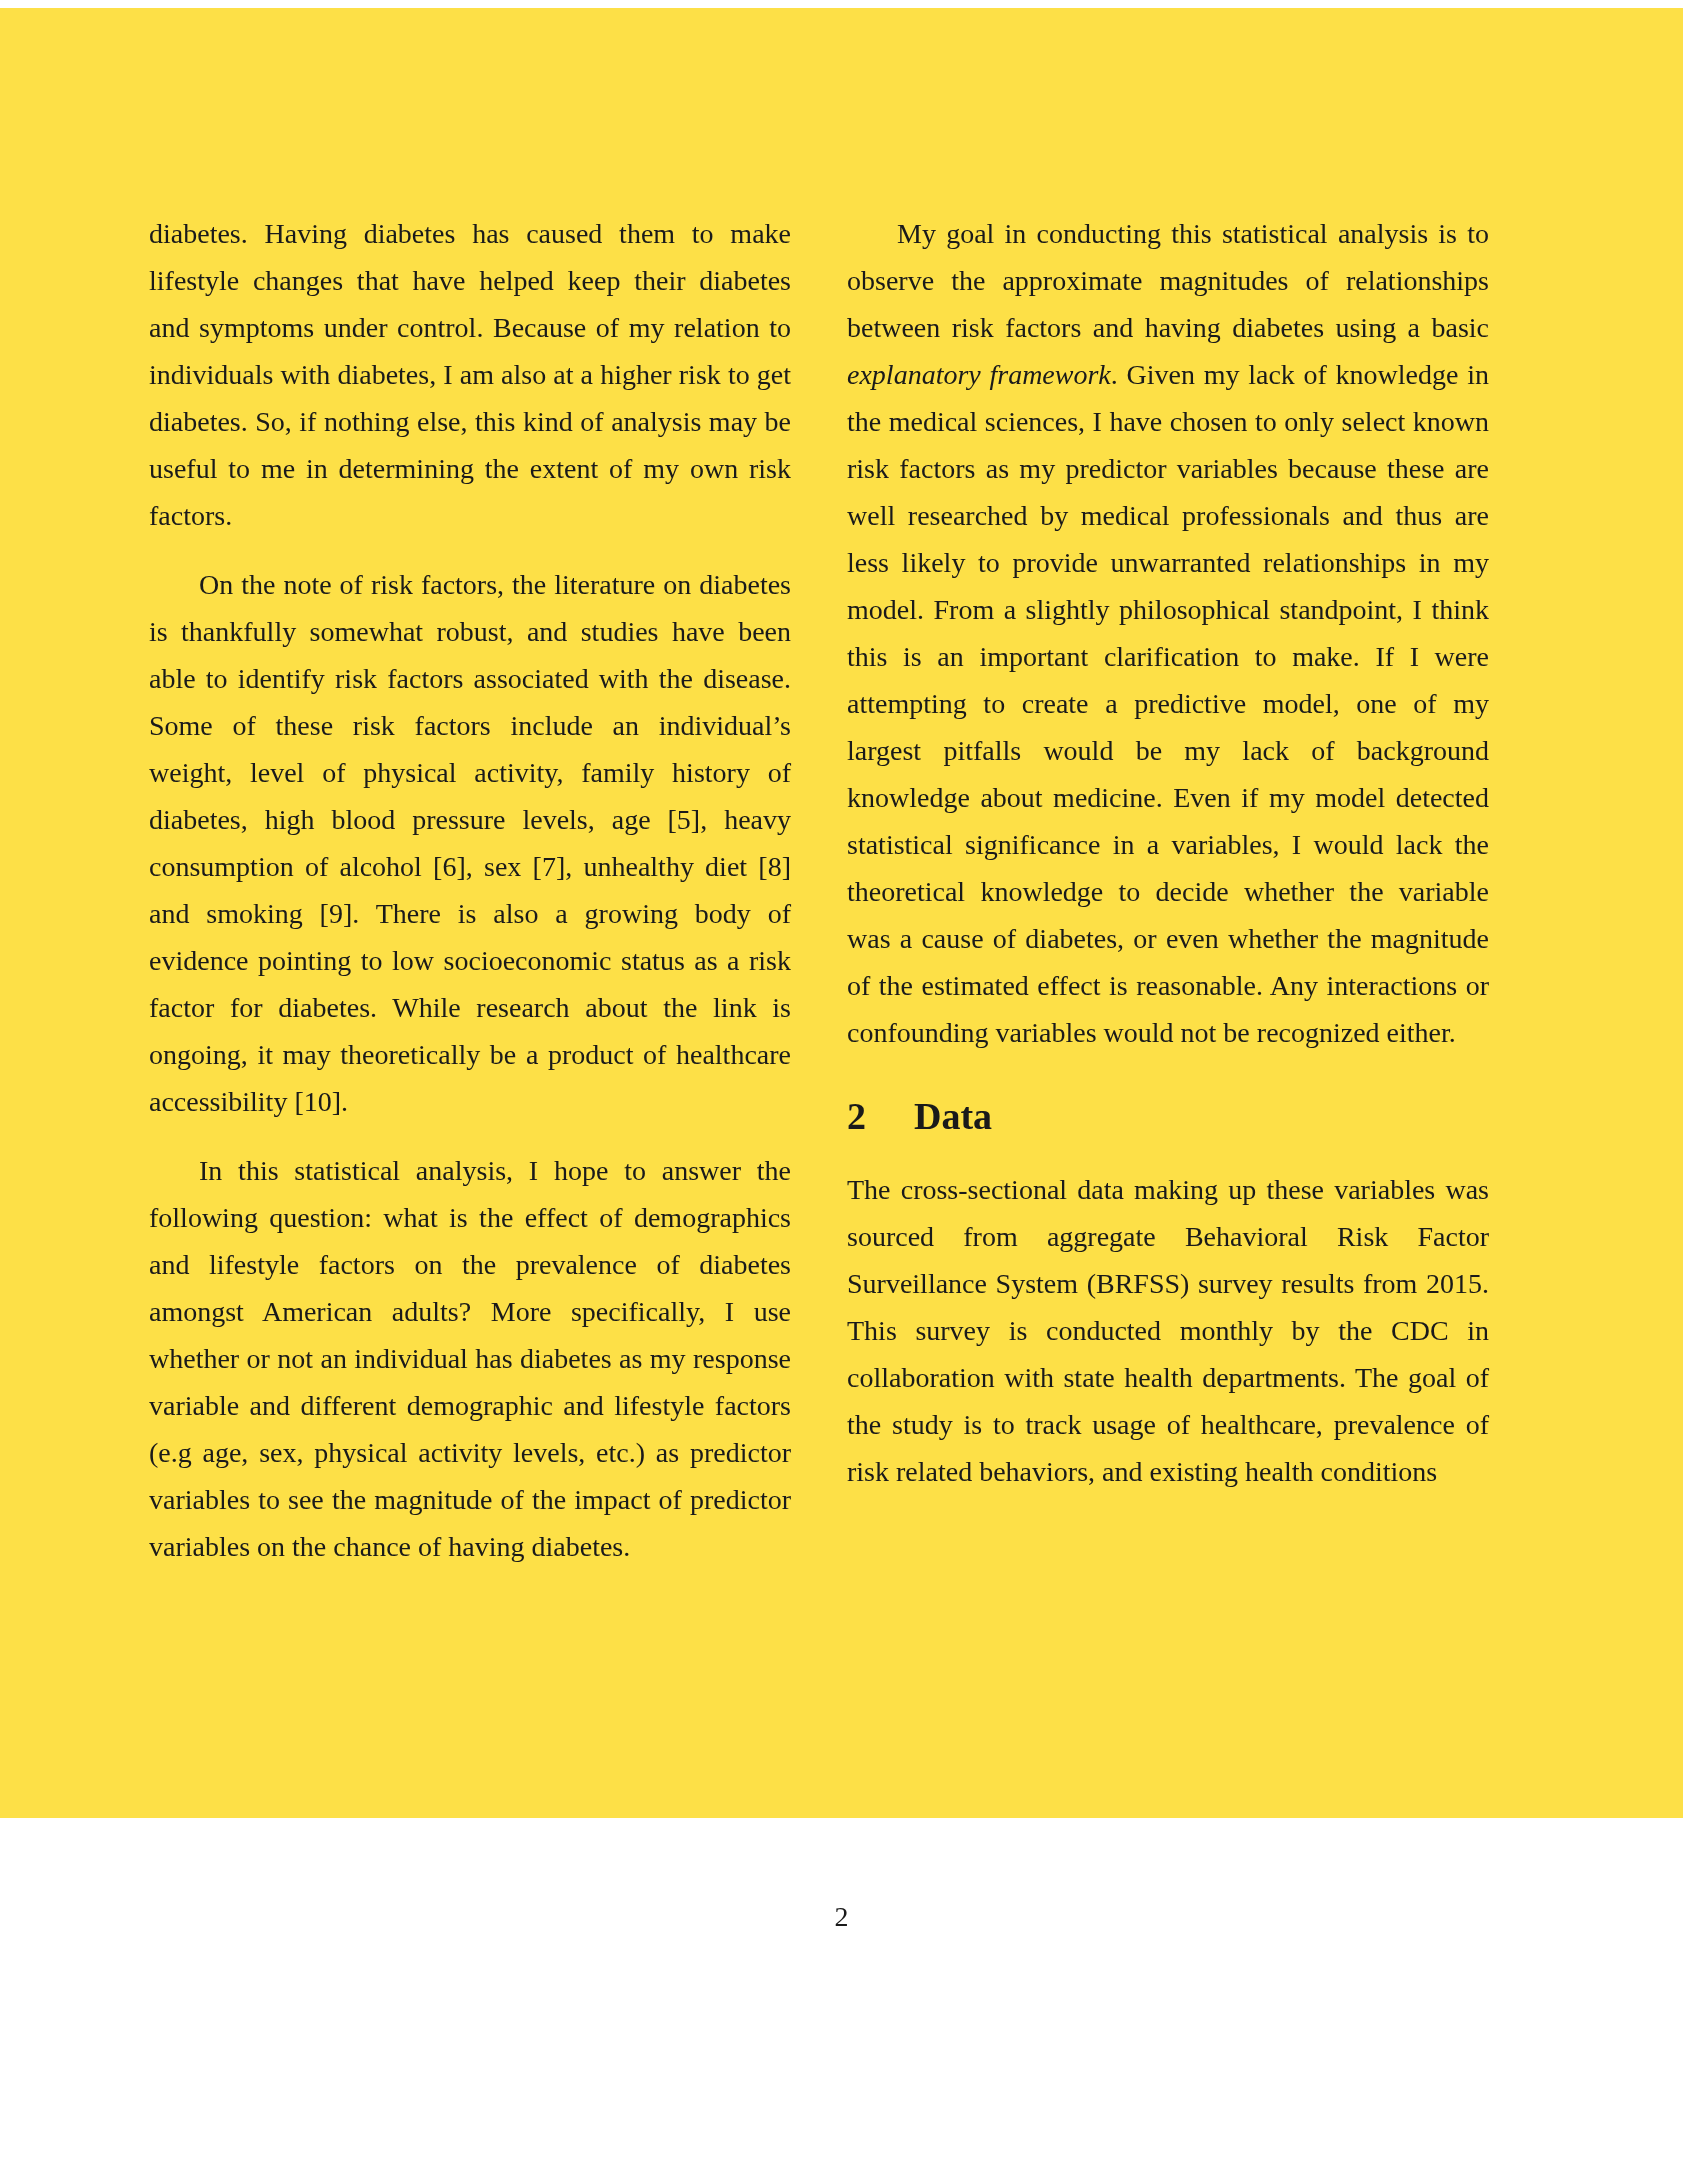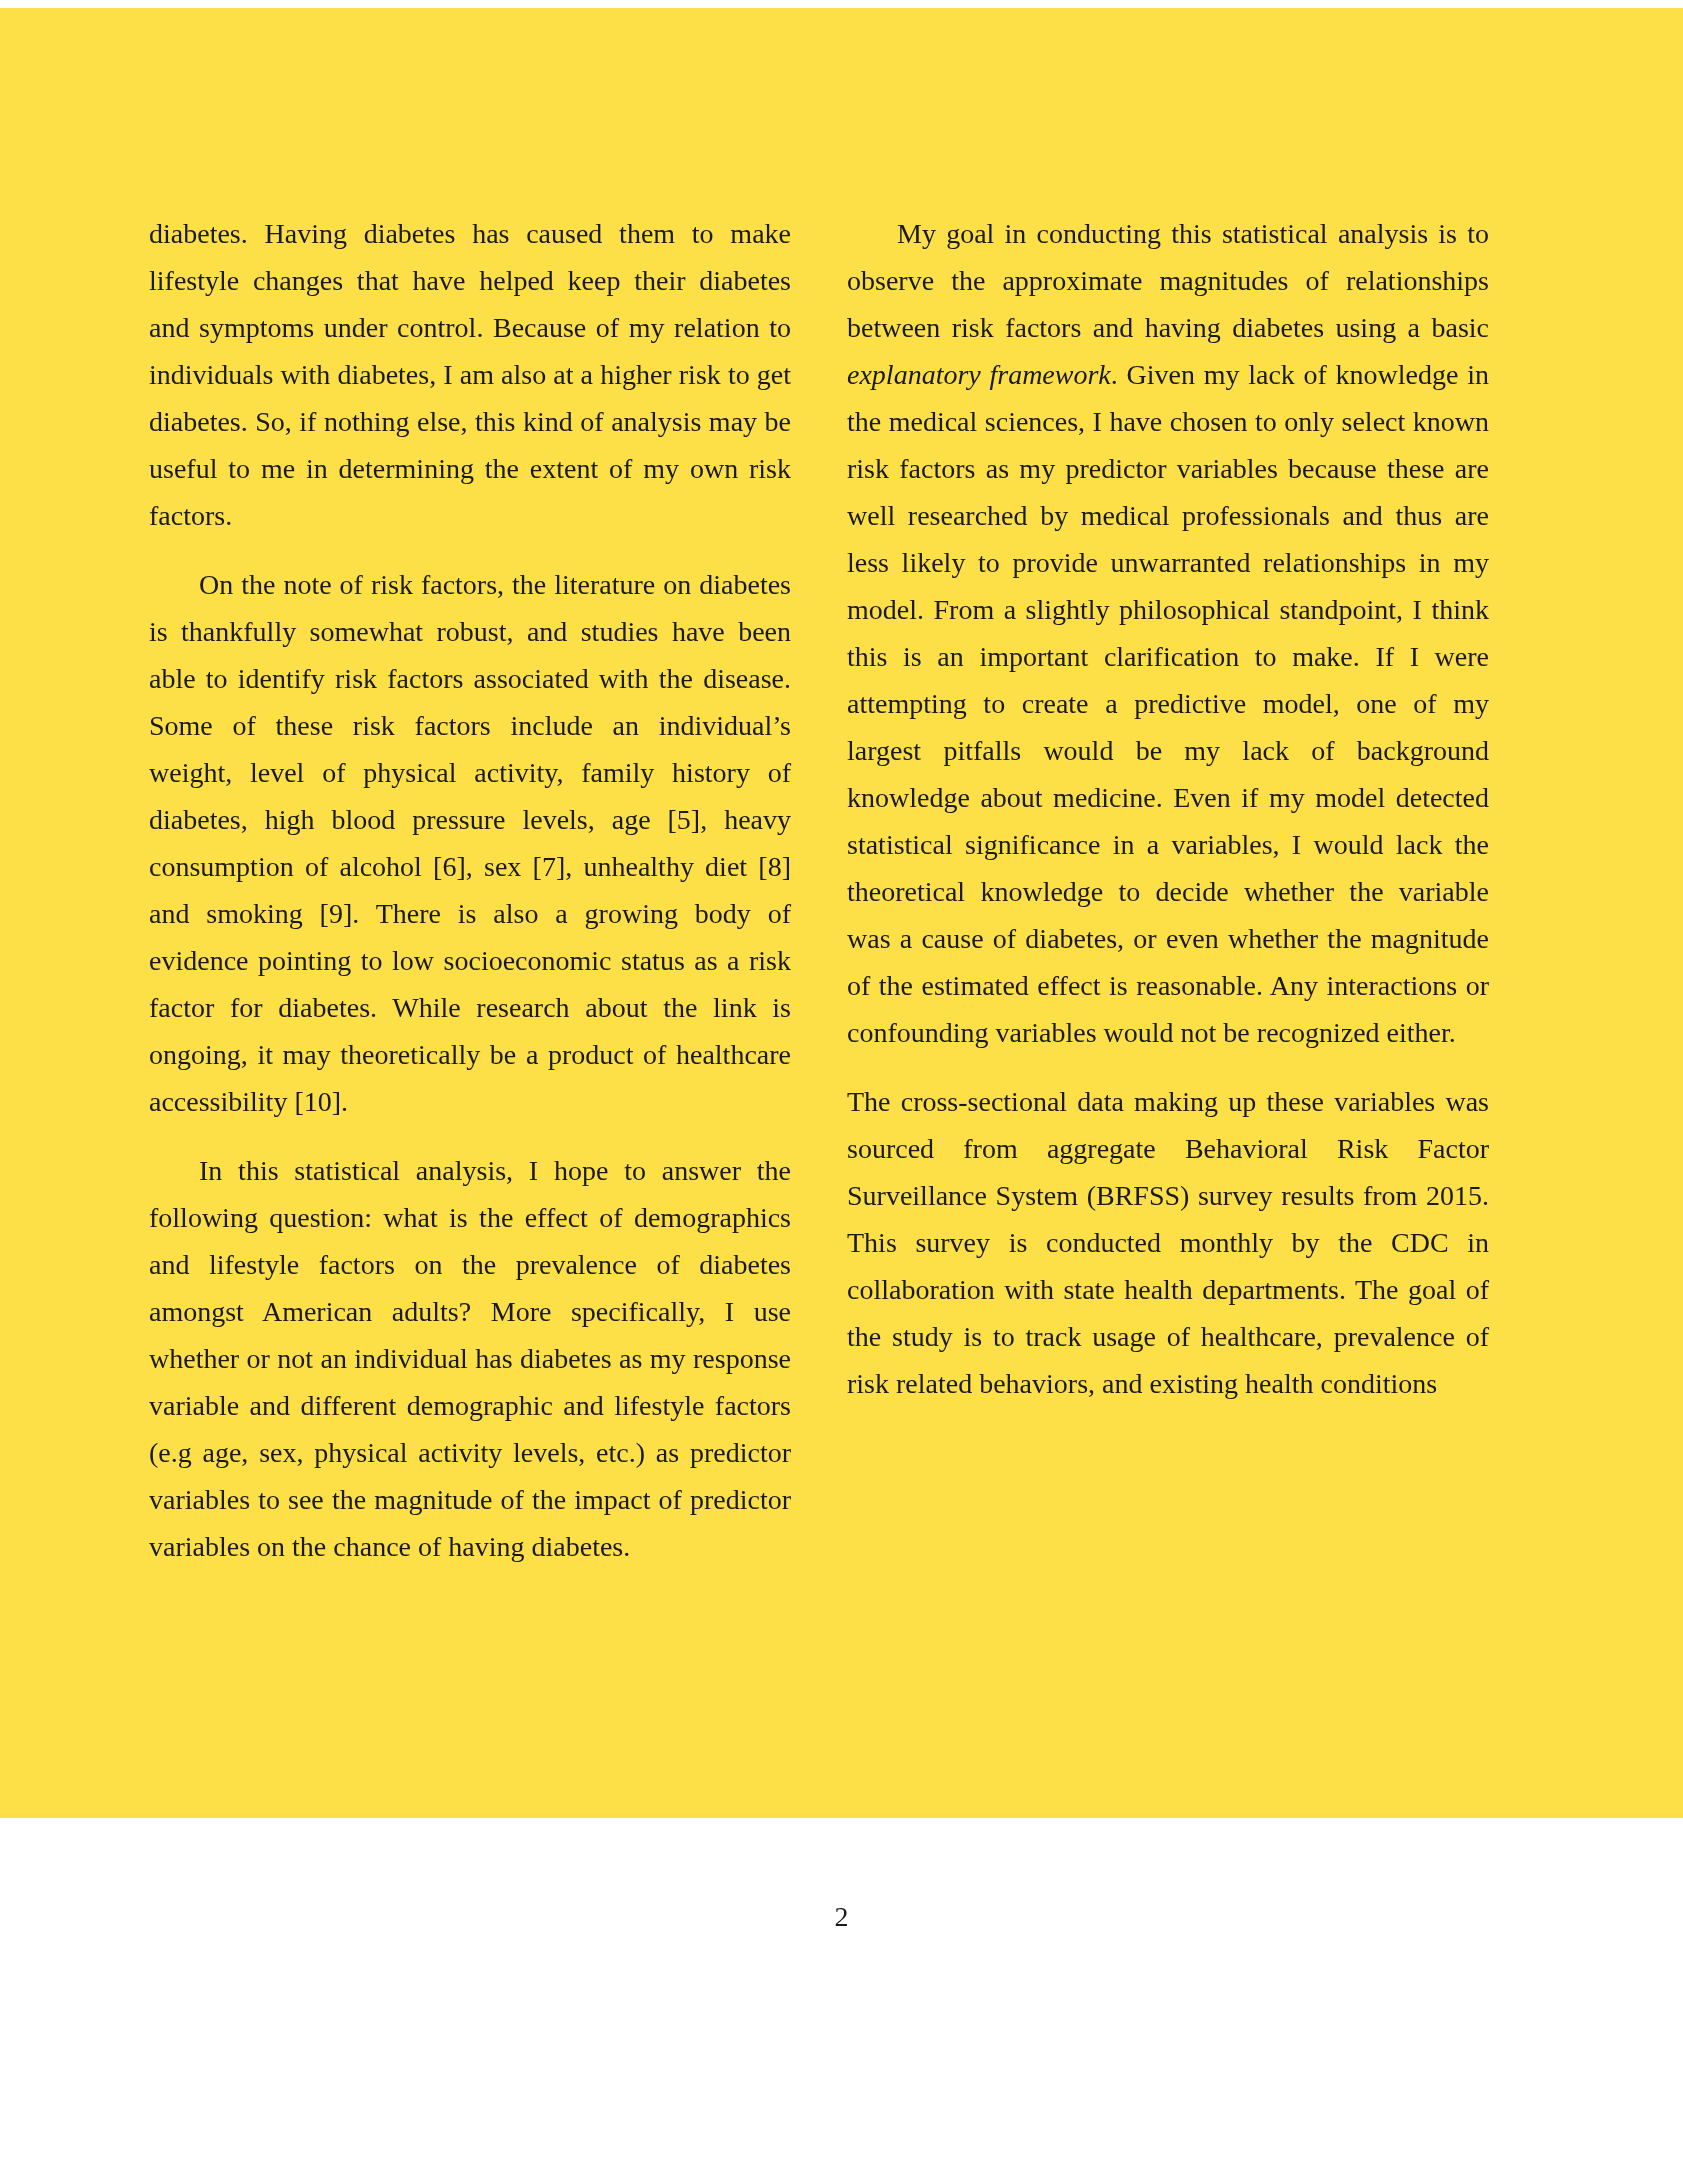--- a/index.html
+++ b/index.html
@@ -45,19 +45,20 @@
 
   <div class="col col-left">
     <p class="noindent">diabetes. Having diabetes has caused them to make lifestyle changes that have helped keep their diabetes and symptoms under control. Because of my relation to individuals with diabetes, I am also at a higher risk to get diabetes. So, if nothing else, this kind of analysis may be useful to me in determining the extent of my own risk factors.</p>
     <p class="indent">On the note of risk factors, the literature on diabetes is thankfully somewhat robust, and studies have been able to identify risk factors associated with the disease. Some of these risk factors include an individual’s weight, level of physical activity, family history of diabetes, high blood pressure levels, age [5], heavy consumption of alcohol [6], sex [7], unhealthy diet [8] and smoking [9]. There is also a growing body of evidence pointing to low socioeconomic status as a risk factor for diabetes. While research about the link is ongoing, it may theoretically be a product of healthcare accessibility [10].</p>
     <p class="indent">In this statistical analysis, I hope to answer the following question: what is the effect of demographics and lifestyle factors on the prevalence of diabetes amongst American adults? More specifically, I use whether or not an individual has diabetes as my response variable and different demographic and lifestyle factors (e.g age, sex, physical activity levels, etc.) as predictor variables to see the magnitude of the impact of predictor variables on the chance of having diabetes.</p>
   </div>
 
   <div class="col col-right">
     <p class="indent"><span>My goal in conducting this statistical analysis is to observe the approximate magnitudes of relationships between risk factors and having diabetes using a basic </span><em>explanatory framework</em><span>. Given my lack of knowledge in the medical sciences, I have chosen to only select known risk factors as my predictor variables because these are well researched by medical professionals and thus are less likely to provide unwarranted relationships in my model. From a slightly philosophical standpoint, I think this is an important clarification to make. If I were attempting to create a predictive model, one of my largest pitfalls would be my lack of background knowledge about medicine. Even if my model detected statistical significance in a variables, I would lack the theoretical knowledge to decide whether the variable was a cause of diabetes, or even whether the magnitude of the estimated effect is reasonable. Any interactions or confounding variables would not be recognized either.</span></p>
 
+    <h2><span class="secnum">2</span><span>Data</span></h2>
 
     <p class="noindent">The cross-sectional data making up these variables was sourced from aggregate Behavioral Risk Factor Surveillance System (BRFSS) survey results from 2015. This survey is conducted monthly by the CDC in collaboration with state health departments. The goal of the study is to track usage of healthcare, prevalence of risk related behaviors, and existing health conditions</p>
   </div>
 
   <div class="page-number">2</div>
 </div>
 
 
 </body></html>

